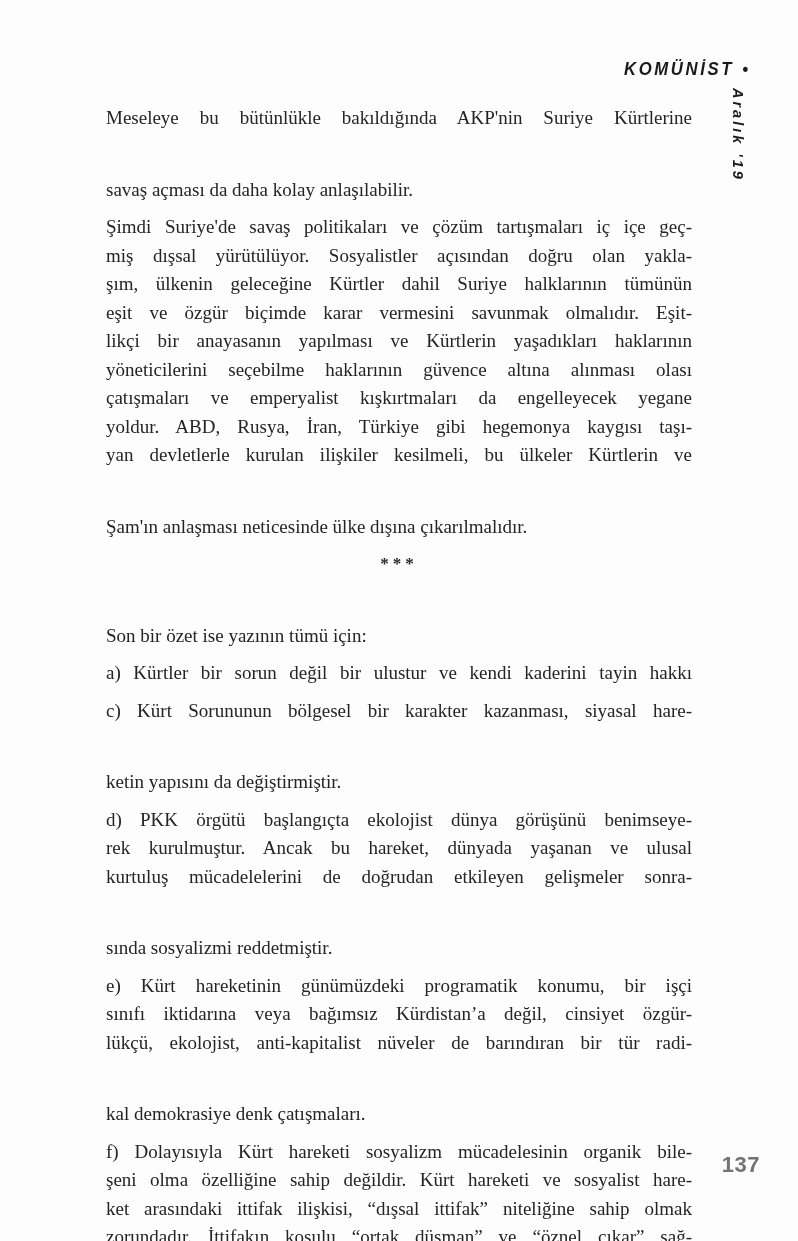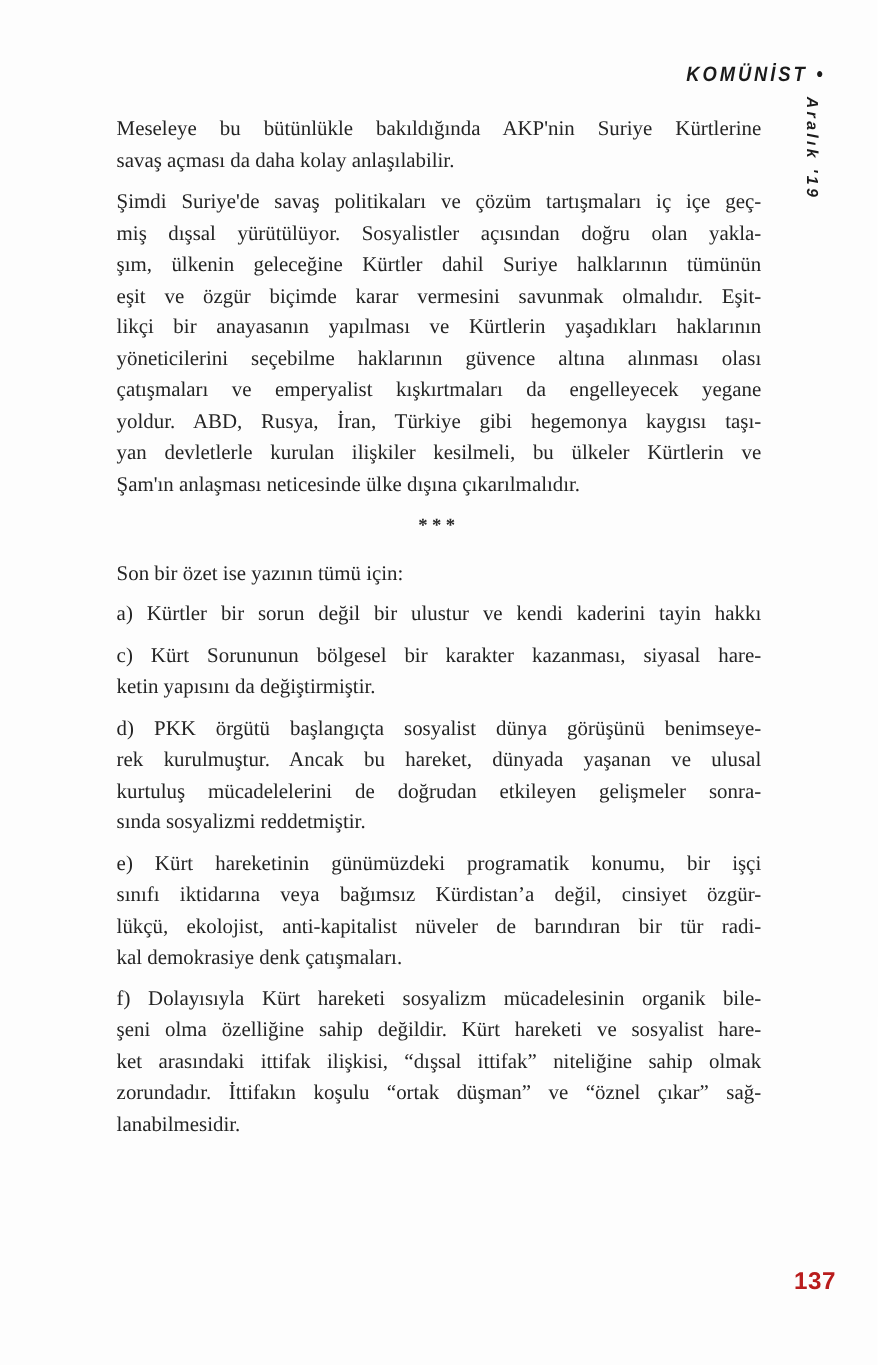--- a/index.html
+++ b/index.html
@@ -63,40 +63,41 @@
     margin: 0 0 9px 0;
   }
   .pline {
     text-align: justify;
     text-align-last: justify;
     white-space: normal;
   }
   .pline.last {
     text-align: left;
     text-align-last: left;
+    margin-top: 43px;
   }
   .divider-para {
     margin: 4px 0 15px 0;
   }
   .divider-line {
     text-align: center;
     letter-spacing: 4px;
     font-size: 17px;
     font-weight: bold;
     color: #2a2a2a;
   }
   
   .pageno {
     position: absolute;
     top: 1152px;
     right: 38px;
     font-family: "Liberation Sans", "DejaVu Sans", sans-serif;
     font-weight: bold;
     font-size: 22px;
-    color: #b91c1c;
+    color: #737373;
     letter-spacing: 0.5px;
   }
 </style>
 </head>
 <body>
 
 <div class="page">
 
   <div class="header">
     <span>KOMÜNİST</span><span class="bullet">•</span>
@@ -128,21 +129,21 @@
         <div class="pline last">Son bir özet ise yazının tümü için:</div>
       </div>
       <div class="para">
         <div class="pline">a) Kürtler bir sorun değil bir ulustur ve kendi kaderini tayin hakkı</div>
       </div>
       <div class="para">
         <div class="pline">c) Kürt Sorununun bölgesel bir karakter kazanması, siyasal hare-</div>
         <div class="pline last">ketin yapısını da değiştirmiştir.</div>
       </div>
       <div class="para">
-        <div class="pline">d) PKK örgütü başlangıçta sosyalist dünya görüşünü benimseye-</div>
+        <div class="pline">d) PKK örgütü başlangıçta ekolojist dünya görüşünü benimseye-</div>
         <div class="pline">rek kurulmuştur. Ancak bu hareket, dünyada yaşanan ve ulusal</div>
         <div class="pline">kurtuluş mücadelelerini de doğrudan etkileyen gelişmeler sonra-</div>
         <div class="pline last">sında sosyalizmi reddetmiştir.</div>
       </div>
       <div class="para">
         <div class="pline">e) Kürt hareketinin günümüzdeki programatik konumu, bir işçi</div>
         <div class="pline">sınıfı iktidarına veya bağımsız Kürdistan’a değil, cinsiyet özgür-</div>
         <div class="pline">lükçü, ekolojist, anti-kapitalist nüveler de barındıran bir tür radi-</div>
         <div class="pline last">kal demokrasiye denk çatışmaları.</div>
       </div>

